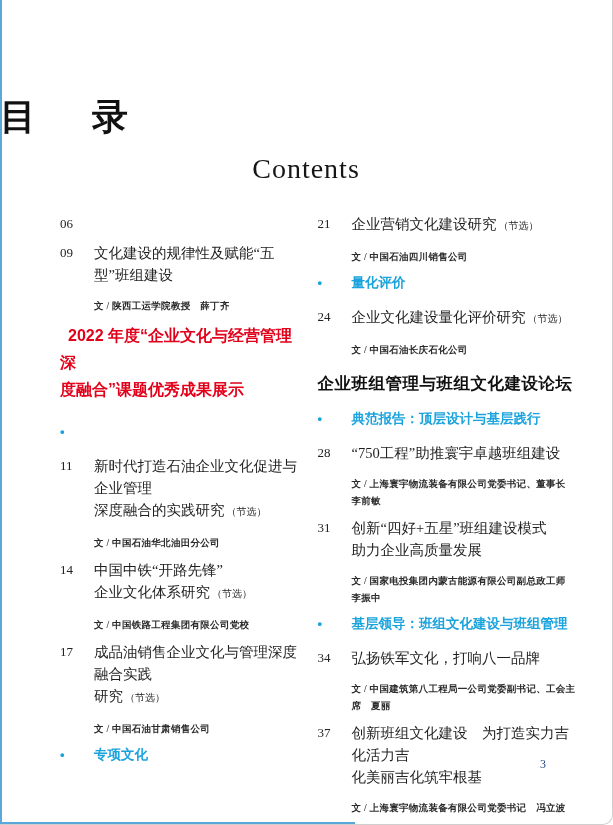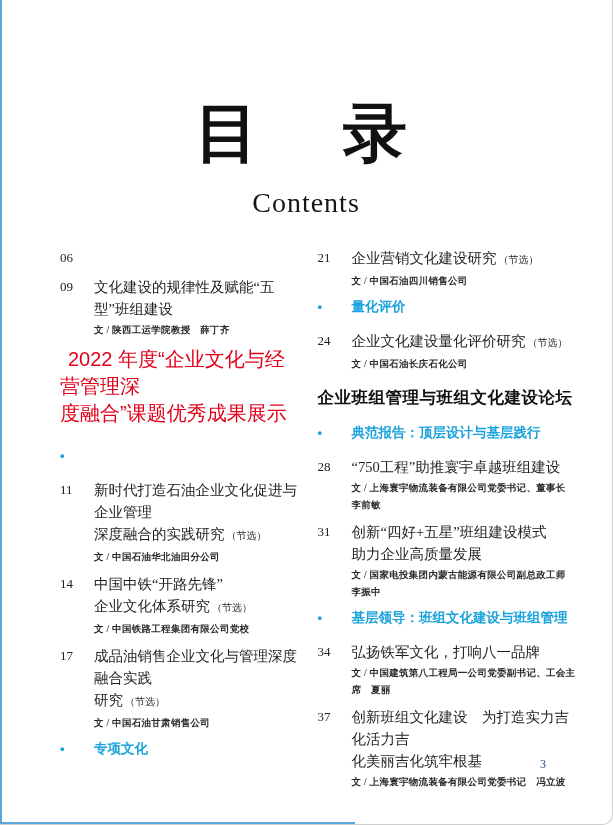--- a/index.html
+++ b/index.html
@@ -13,22 +13,21 @@
     border-bottom-right-radius:10px;
     font-family:"Liberation Serif","DejaVu Serif",serif;
     color:var(--text);
     overflow:hidden;
   }
   .edge-left{position:absolute;left:0;top:0;width:2px;height:100%;background:var(--edge_blue);}
   .edge-bottom{position:absolute;left:0;bottom:0;height:2px;width:58%;background:var(--edge_blue);}
 
   .title-cn{
     margin-top:96px;
-    text-align:center;
-    font-size:64px;
+    font-size:36px;
     font-weight:600;
     letter-spacing:10px;
     color:#111;
     line-height:1.2;
   }
   .title-en{
     margin-top:14px;
     text-align:center;
     font-size:28px;
     letter-spacing:1px;
@@ -47,22 +46,22 @@
   .col-right{width:264px;}
 
   .section-red{
     font-family:"Liberation Sans","DejaVu Sans",sans-serif;
     font-weight:bold;color:var(--red);
     font-size:15px;line-height:19px;
     margin:0 0 20px 0;
   }
   .section-red-big{
     font-family:"Liberation Sans","DejaVu Sans",sans-serif;
-    font-weight:normal;color:var(--red);
-    font-size:20px;line-height:27px;
+    font-weight:bold;color:var(--red);
+    font-size:16px;line-height:27px;
     margin:4px 0 20px 0;
   }
   .section-red-big .hline:first-child{text-indent:8px;}
   .section-black{
     font-family:"Liberation Sans","DejaVu Sans",sans-serif;
     font-weight:bold;color:#101010;
     font-size:16.5px;letter-spacing:0.5px;line-height:21px;
     margin:14px 0 16px 0;
   }
   .subsection{
@@ -79,21 +78,21 @@
 
   .item{display:flex;margin:0 0 7px 0;}
   .item .num{
     width:34px;flex:0 0 34px;
     font-size:13px;color:#222;
     line-height:22px;
   }
   .item .body{flex:1;}
   .title-line{font-size:14.5px;line-height:22px;color:var(--text);}
   .suffix{font-size:10px;color:var(--text);margin-left:2px;}
-  .byline{margin-top:2px;}
+  .byline{margin-top:12px;}
   .byline-line{
     font-size:9.5px;font-weight:bold;
     line-height:17px;letter-spacing:0.3px;
     color:var(--byline_text);
   }
 
   .page-number{
     position:absolute;
     right:66px;bottom:52px;
     font-size:12px;

